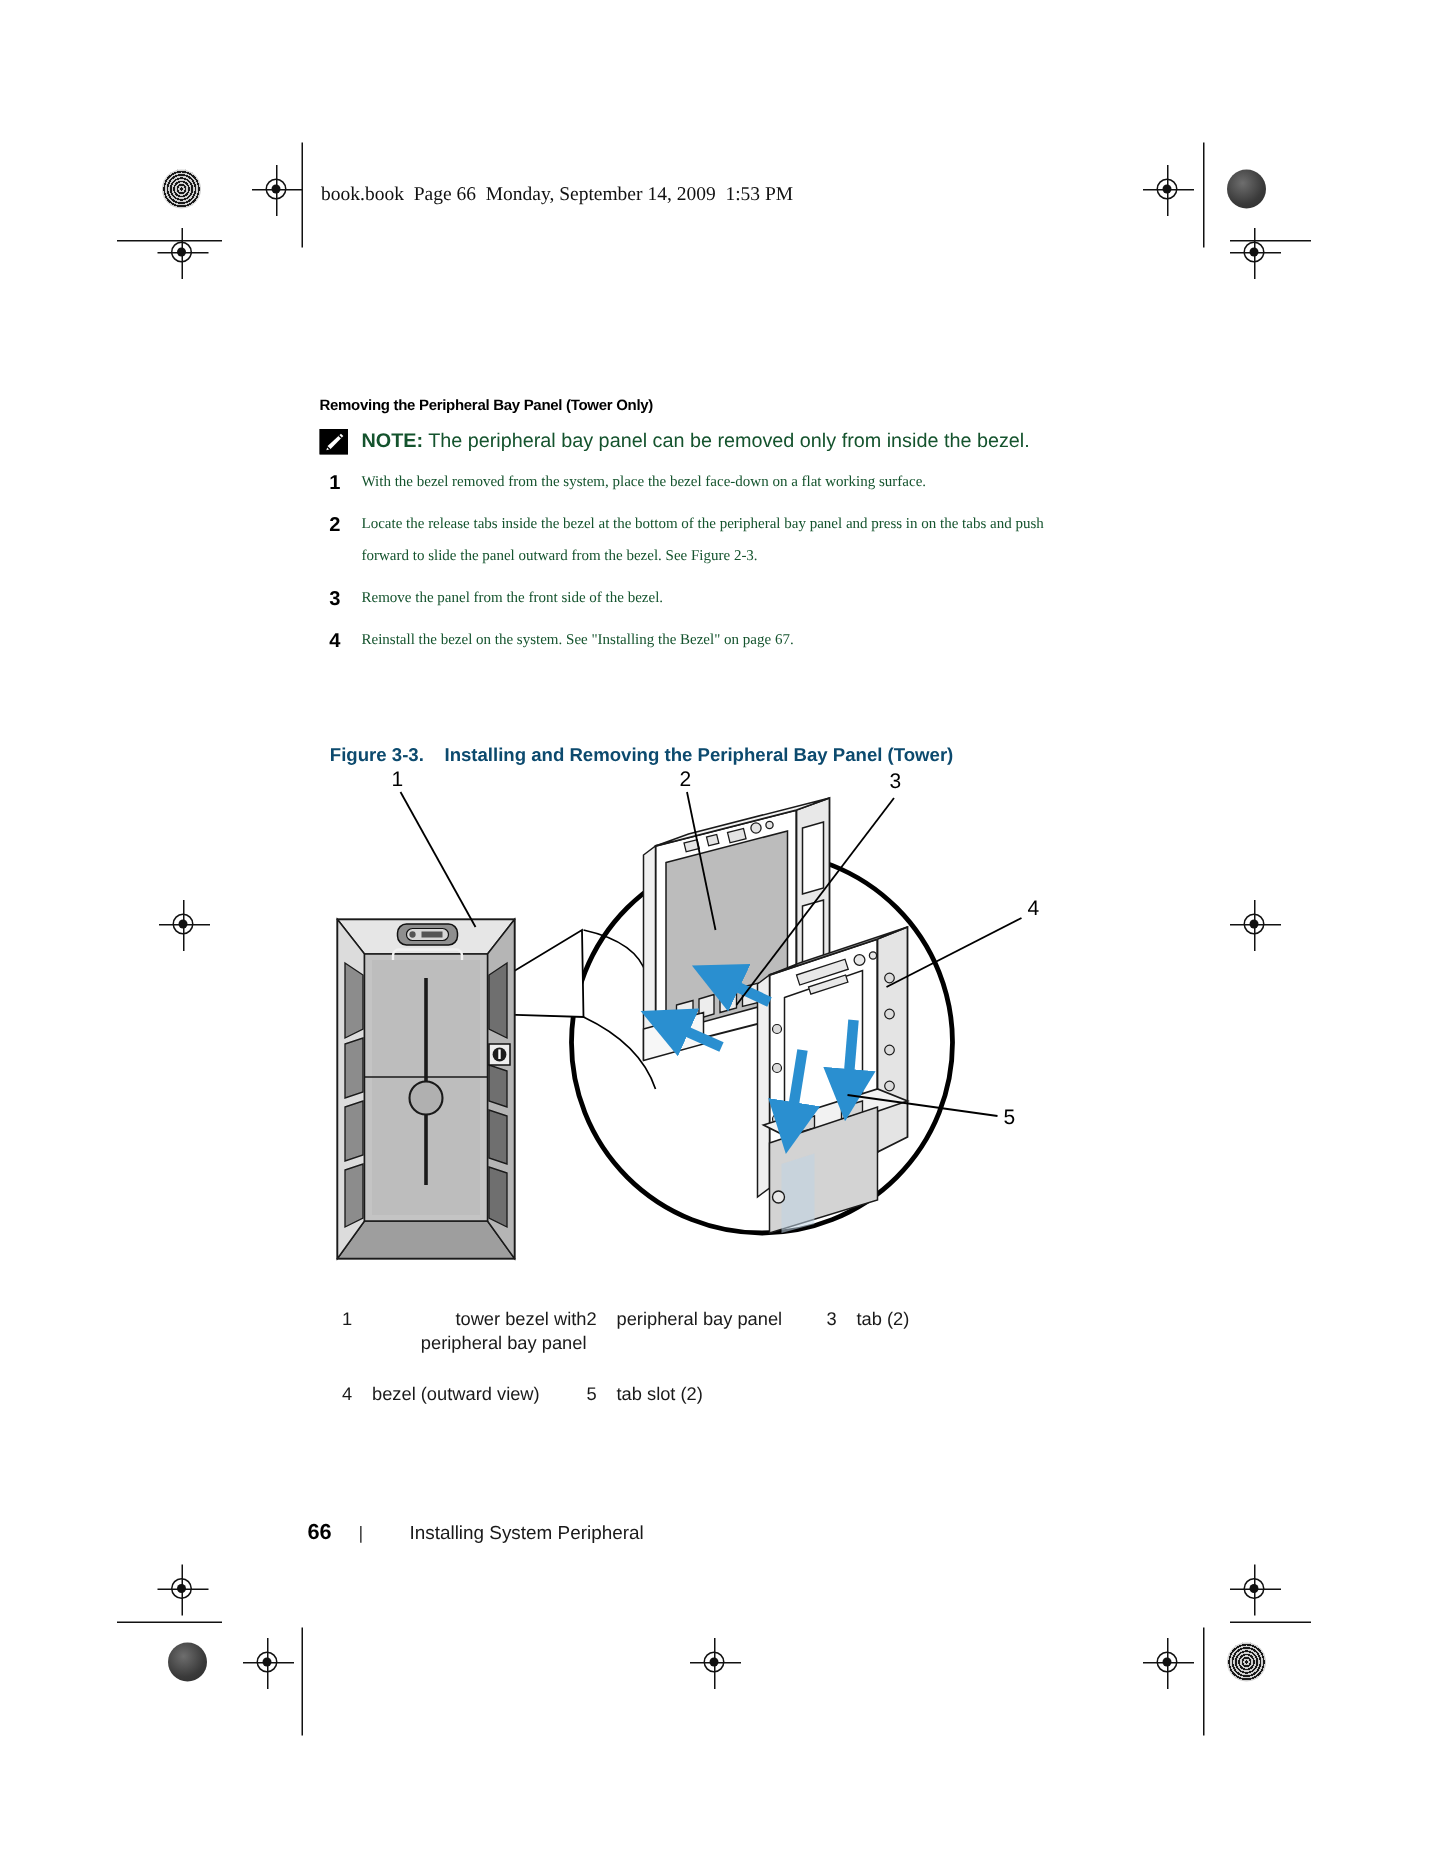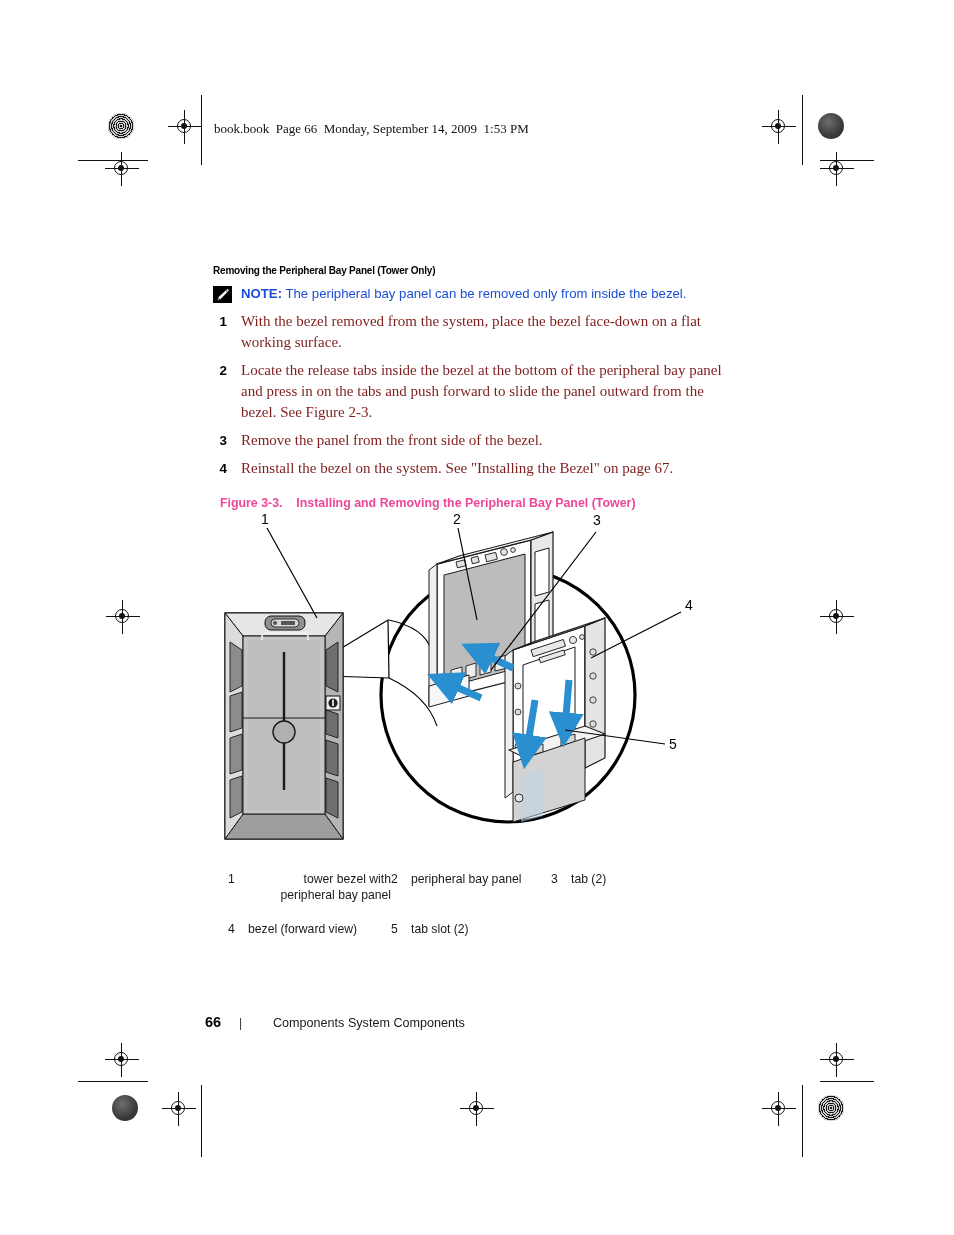--- a/index.html
+++ b/index.html
@@ -96,21 +96,21 @@
     height: 17px;
     background: #000;
     margin-right: 9px;
     position: relative;
     flex: 0 0 auto;
   }
   .note-icon svg { display: block; }
   .note-text {
     font-size: 13.2px;
     line-height: 16px;
-    color: #1d4ed8;
+    color: #14532d;
   }
   .note-text b { font-weight: bold; }
 
   .steps {
     position: absolute;
     left: 213px;
     top: 311px;
     width: 510px;
   }
   .step {
@@ -123,32 +123,32 @@
     text-align: right;
     padding-right: 14px;
     box-sizing: border-box;
     font-family: "Liberation Sans", sans-serif;
     font-weight: bold;
     font-size: 13.4px;
     line-height: 21px;
   }
   .step-text {
     font-family: "Liberation Serif", serif;
-    font-size: 15px;
+    font-size: 10px;
     line-height: 21px;
-    color: #7f1d1d;
+    color: #14532d;
   }
 
   .figure-caption {
     position: absolute;
     left: 213px;
     top: 482px;
     font-size: 12.4px;
     font-weight: bold;
-    color: #ec4899;
+    color: #0c4a6e;
     white-space: pre;
   }
 
   
   .figure-art {
     position: absolute;
     left: 213px;
     top: 500px;
     width: 500px;
     height: 360px;
@@ -492,26 +492,26 @@
       <span class="lv">peripheral bay panel</span>
     </div>
     <div class="legend-cell cell-c">
       <span class="lk">3</span>
       <span class="lv">tab (2)</span>
     </div>
   </div>
   <div class="legend-row" style="margin-top:18px;">
     <div class="legend-cell cell-a">
       <span class="lk">4</span>
-      <span class="lv">bezel (forward view)</span>
+      <span class="lv">bezel (outward view)</span>
     </div>
     <div class="legend-cell cell-b">
       <span class="lk">5</span>
       <span class="lv">tab slot (2)</span>
     </div>
   </div>
 </div>
 
 <div class="footer">
   <span class="footer-page">66</span>
   <span class="footer-sep">|</span>
-  <span class="footer-title">Components System Components</span>
+  <span class="footer-title">Installing System Peripheral</span>
 </div>
 
 </body></html>

